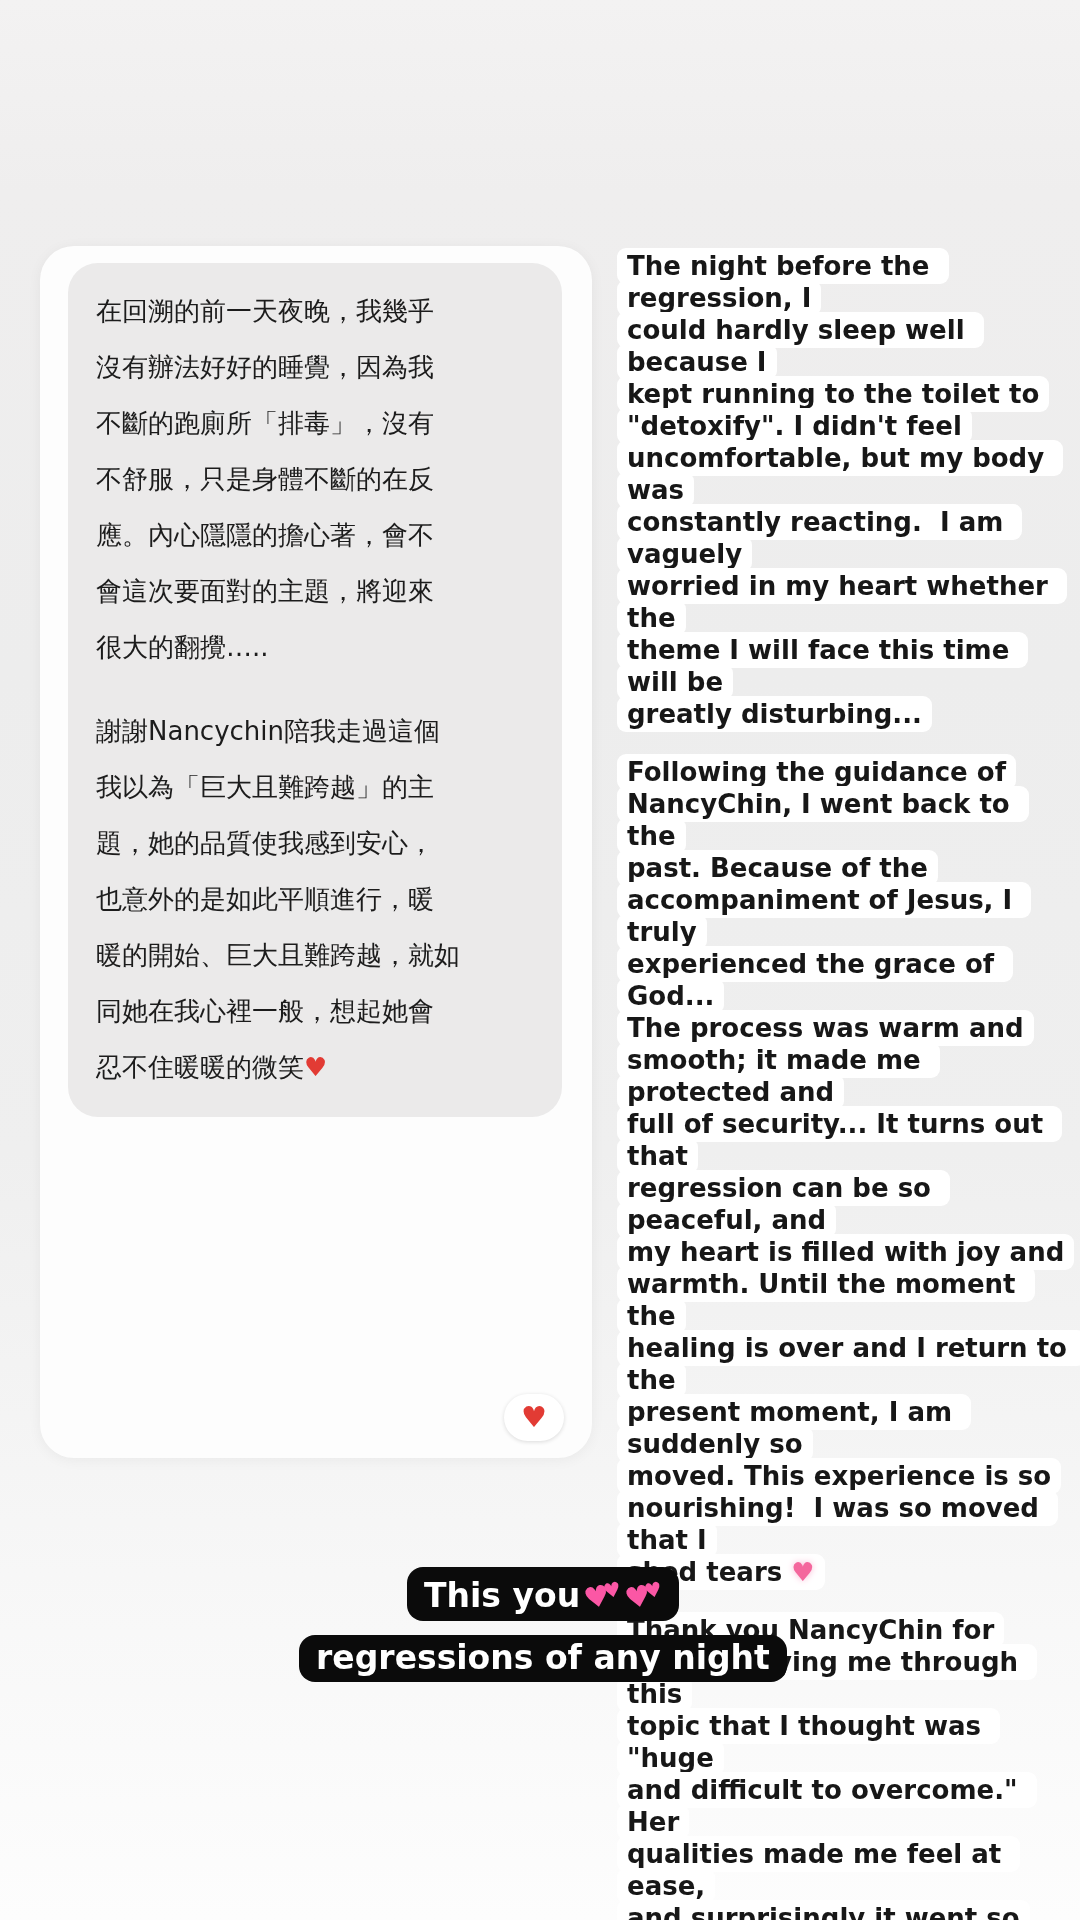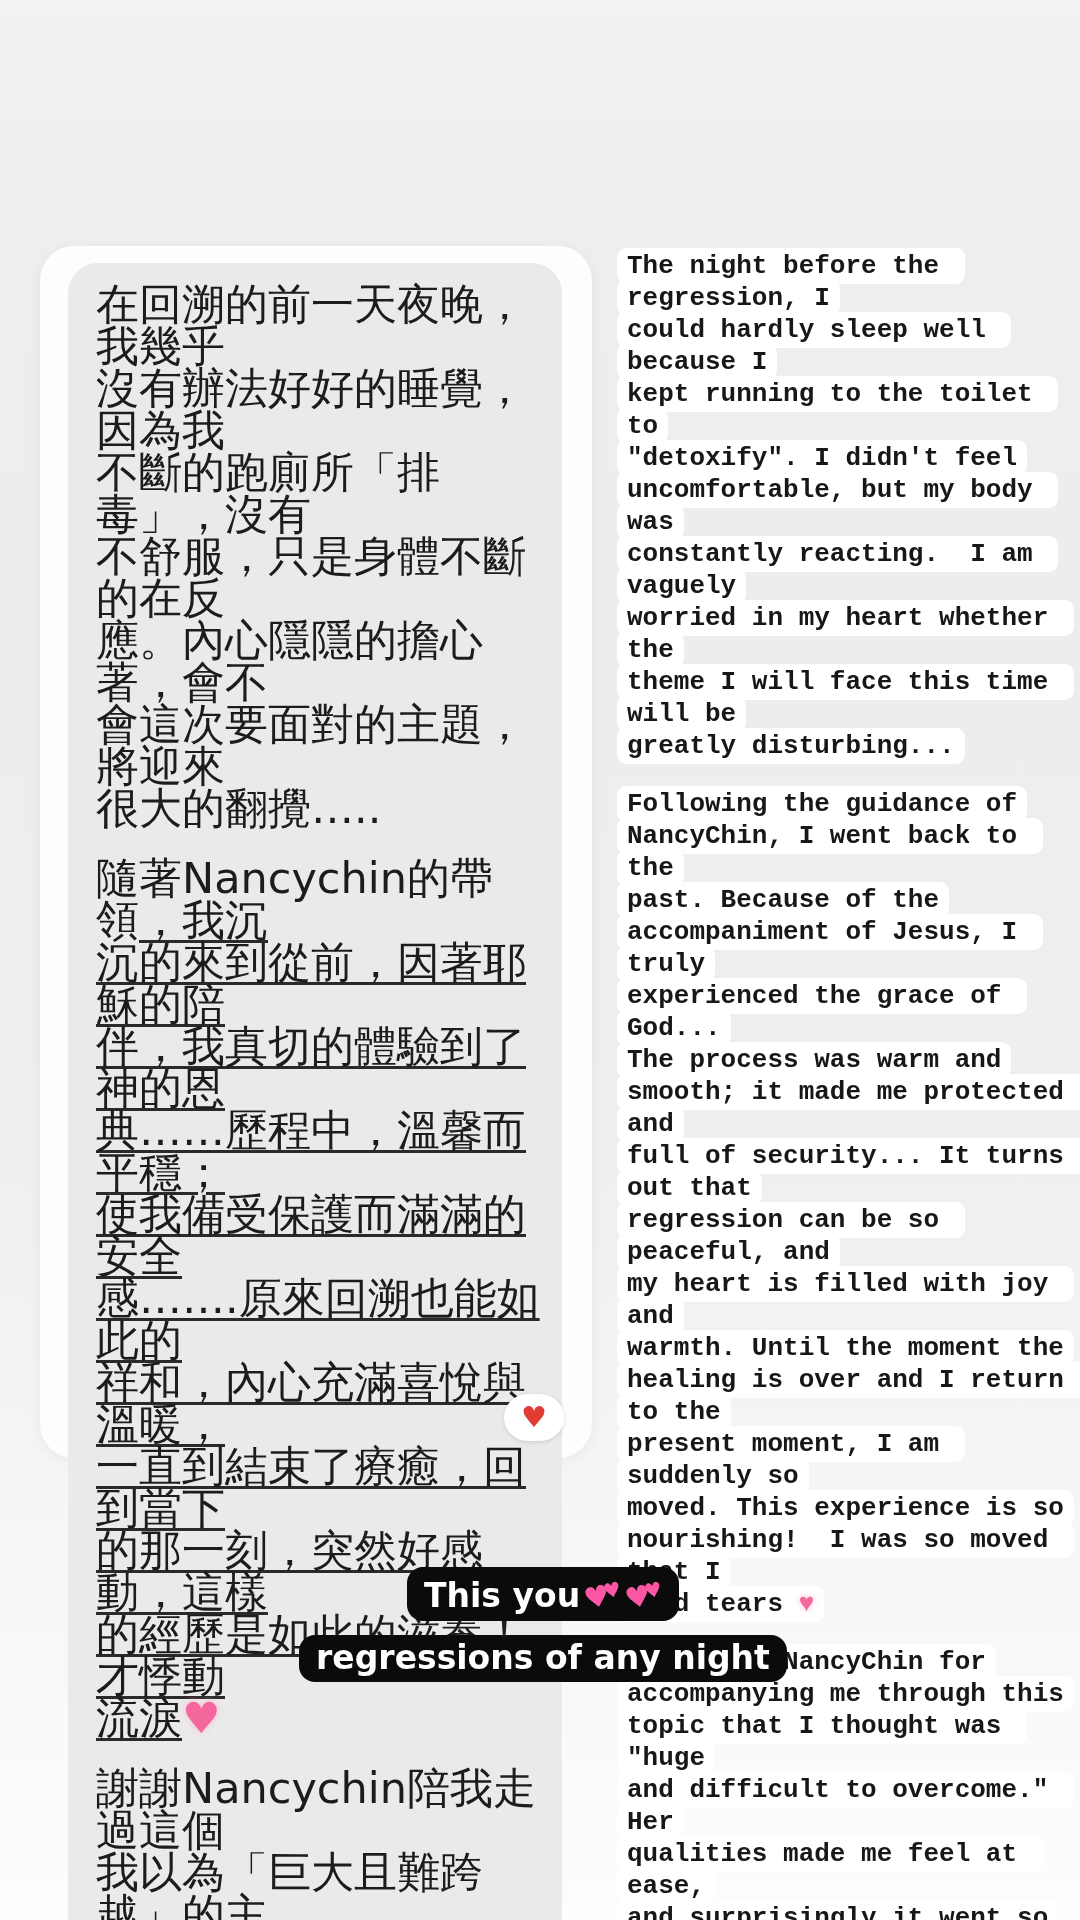--- a/index.html
+++ b/index.html
@@ -14,21 +14,21 @@
     background:#fdfdfd;border-radius:34px;
     box-shadow:0 2px 14px rgba(0,0,0,.05);
   }
   .chat-bubble{
     position:absolute;left:28px;top:17px;width:494px;
     box-sizing:border-box;padding:20px 22px 22px 28px;
     background:#ebeaea;border-radius:30px;
   }
   .chat-bubble p{
     margin:0 0 28px 0;
-    font-size:43px;line-height:42px;color:#1c1c1c;
+    font-size:26px;line-height:56px;color:#1c1c1c;
     white-space:pre-line;letter-spacing:0;
   }
   .chat-bubble p:last-child{margin-bottom:0;}
   .u{
     text-decoration:underline;
     text-decoration-thickness:2.5px;
     text-underline-offset:5px;
     text-decoration-color:#2a2a2a;
   }
   .heart{font-style:normal;white-space:normal;}
@@ -38,21 +38,21 @@
     position:absolute;left:464px;top:1148px;width:60px;height:47px;
     background:#ffffff;border-radius:24px;
     box-shadow:0 1px 4px rgba(0,0,0,.14);
     display:flex;align-items:center;justify-content:center;
   }
   .reaction-pill .heart{font-size:29px;line-height:29px;}
   
   .translation{
     position:absolute;left:617px;top:250px;width:460px;
   }
-  .translation p{margin:0 10px 26px 0;font-family:Liberation Mono, monospace;}
+  .translation p{margin:0 10px 26px 0;}
   .hl{
     display:inline;
     background:#ffffff;
     padding:3px 10px;
     border-radius:9px;
     -webkit-box-decoration-break:clone;
     box-decoration-break:clone;
     font-size:26px;line-height:32px;font-weight:bold;color:#171717;
     white-space:pre-wrap;
   }
@@ -80,31 +80,20 @@
 
   <div class="chat-card">
     <div class="chat-bubble">
       <p><span>在回溯的前一天夜晚，我幾乎
 沒有辦法好好的睡覺，因為我
 不斷的跑廁所「排毒」，沒有
 不舒服，只是身體不斷的在反
 應。內心隱隱的擔心著，會不
 會這次要面對的主題，將迎來
 很大的翻攪…..</span></p>
-      <p><span>隨著Nancychin的帶領</span><span class="u">，我沉
-沉的來到從前，因著耶穌的陪
-伴，我真切的體驗到了神的恩
-典……歷程中，溫馨而平穩；
-使我備受保護而滿滿的安全
-感…….原來回溯也能如此的
-祥和，內心充滿喜悅與溫暖，
-一直到結束了療癒，回到當下
-的那一刻，突然好感動，這樣
-的經歷是如此的滋養！才悸動
-流淚</span><span class="heart heart-pulse">♥</span></p>
       <p><span>謝謝Nancychin陪我走過這個
 我以為「巨大且難跨越」的主
 題，她的品質使我感到安心，
 也意外的是如此平順進行，暖
 暖的開始、巨大且難跨越，就如
 同她在我心裡一般，想起她會
 忍不住暖暖的微笑</span><span class="heart heart-red">♥</span></p>
     </div>
     <div class="reaction-pill">
       <span class="heart heart-red">♥</span>

